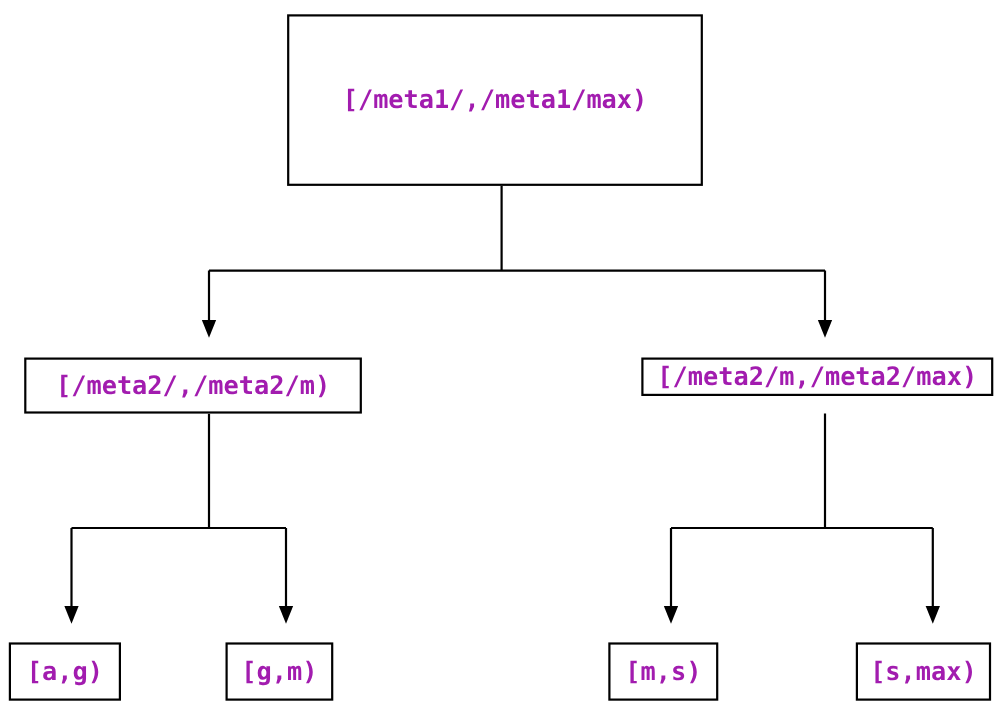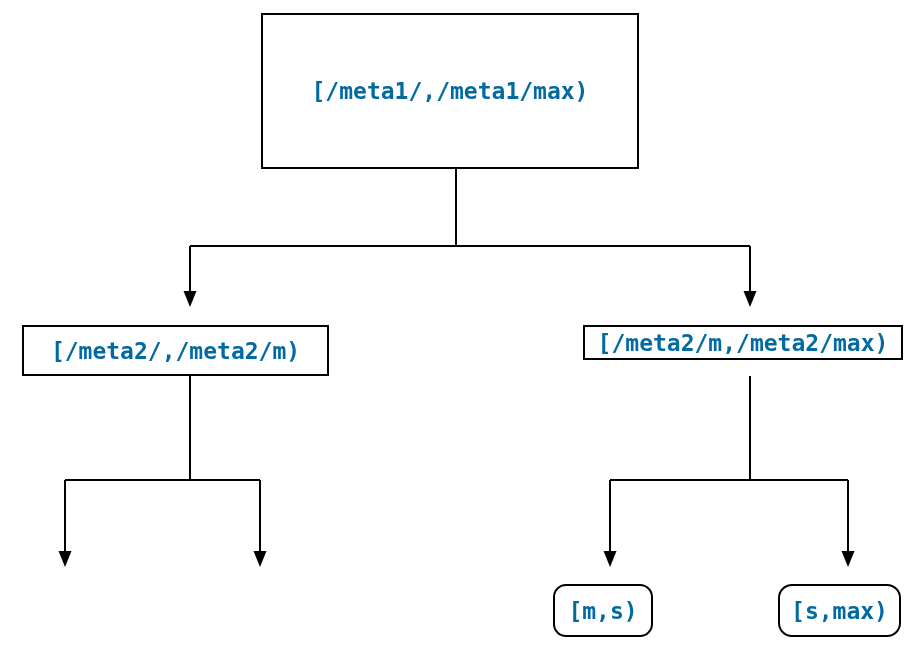--- a/index.html
+++ b/index.html
@@ -29,35 +29,35 @@
   }
   .connectors polygon {
     fill: #000000;
     stroke: none;
   }
   .node {
     position: absolute;
     box-sizing: border-box;
     border: 2px solid #000000;
     background: #ffffff;
-    color: #0369a1;
+    color: #a21caf;
     display: flex;
     align-items: center;
     justify-content: center;
     font-size: 23px;
     font-weight: bold;
     white-space: nowrap;
   }
   .node-root  { left: 261px; top: 13px;  width: 378px; height: 156px; }
   .node-mid-l { left: 22px;  top: 325px; width: 307px; height: 51px; }
   .node-mid-r { left: 583px; top: 325px; width: 320px; height: 35px; }
   .leaf-ag    { left: 8px;   top: 584px; width: 102px; height: 53px; }
   .leaf-gm    { left: 205px; top: 584px; width: 98px;  height: 53px; }
-  .leaf-ms    { left: 553px; top: 584px; width: 100px; height: 53px; border-radius: 13px; }
-  .leaf-smax  { left: 778px; top: 584px; width: 123px; height: 53px; border-radius: 14px; }
+  .leaf-ms    { left: 553px; top: 584px; width: 100px; height: 53px; }
+  .leaf-smax  { left: 778px; top: 584px; width: 123px; height: 53px; }
 </style>
 </head>
 <body>
 
 <div class="canvas">
 
   <svg class="connectors" width="912" height="652" viewBox="0 0 912 652" xmlns="http://www.w3.org/2000/svg">
     <g>
       <path d="M456 169 V247 M190 246 H750 M190 246 V291 M750 246 V291"></path>
       <polygon points="183.5,291 196.5,291 190,307"></polygon>
@@ -74,19 +74,21 @@
       <polygon points="841.5,551 854.5,551 848,567"></polygon>
     </g>
   </svg>
 
   <div class="node node-root">[/meta1/,/meta1/max)</div>
 
   <div class="node node-mid-l">[/meta2/,/meta2/m)</div>
 
   <div class="node node-mid-r">[/meta2/m,/meta2/max)</div>
 
+  <div class="node leaf-ag">[a,g)</div>
 
+  <div class="node leaf-gm">[g,m)</div>
 
   <div class="node leaf-ms">[m,s)</div>
 
   <div class="node leaf-smax">[s,max)</div>
 
 </div>
 
 </body></html>

